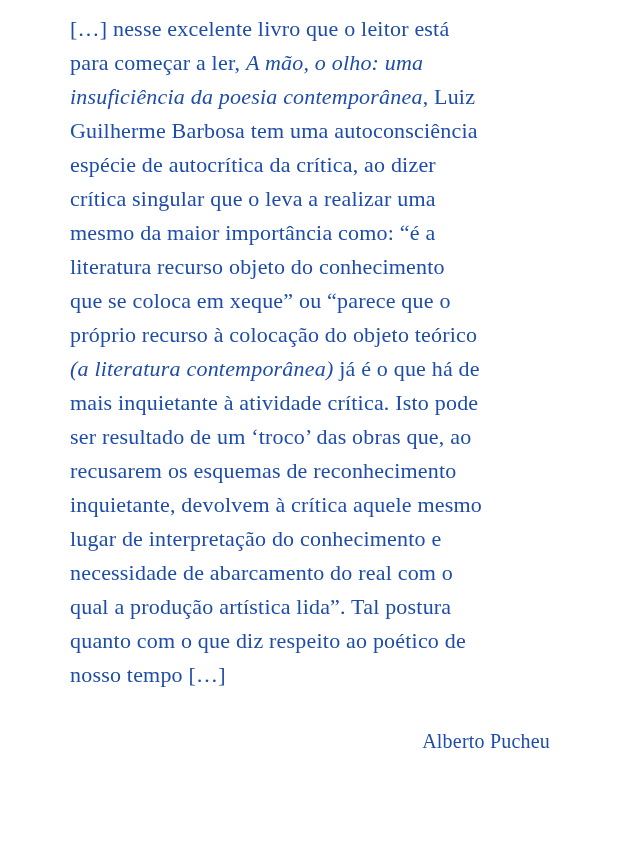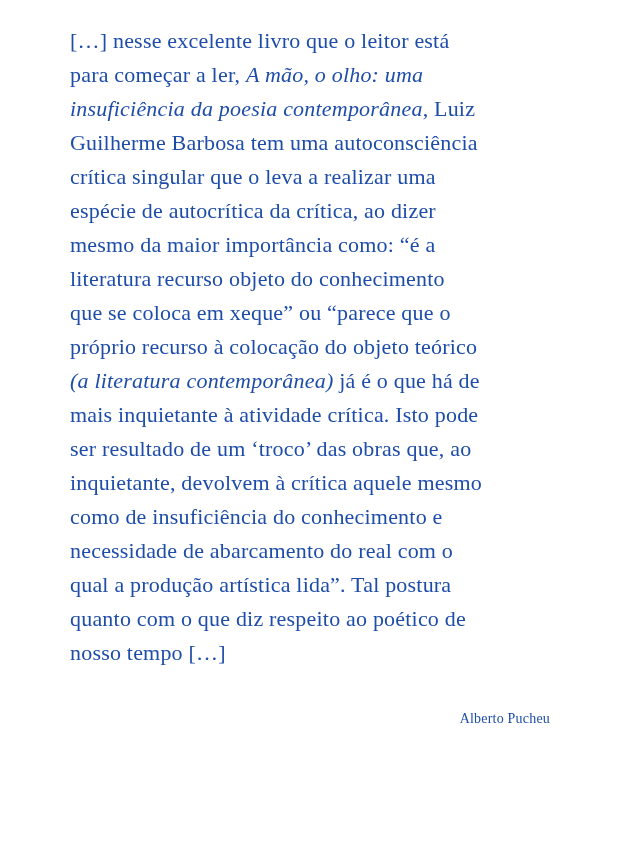--- a/index.html
+++ b/index.html
@@ -10,60 +10,61 @@
   body {
     width: 622px;
     height: 843px;
     overflow: hidden;
     font-family: "Liberation Serif", "DejaVu Serif", serif;
   }
   main {
     box-sizing: border-box;
     width: 622px;
     height: 843px;
-    padding: 24px 72px 0 70px;
+    padding: 12px 72px 0 70px;
     color: var(--ink, #1e4da9);
   }
   #quote .line {
     font-size: 22px;
     line-height: 34px;
     white-space: nowrap;
     letter-spacing: 0.2px;
   }
   #quote em {
     font-style: italic;
     margin-top: 28px;
   }
   #attribution {
     margin-top: 32px;
-    font-size: 14px;
+    font-size: 20px;
     line-height: 34px;
     text-align: right;
     letter-spacing: 0.2px;
   }
 </style>
 </head>
 <body style="--ink: #1e4da9; background: rgb(255, 255, 255);">
 
 <main>
   <div id="quote">
       <div class="line"><span>[…] nesse excelente livro que o leitor está</span></div>
       <div class="line"><span>para começar a ler, </span><em>A mão, o olho: uma</em></div>
       <div class="line"><em>insuficiência da poesia contemporânea</em><span>, Luiz</span></div>
       <div class="line"><span>Guilherme Barbosa tem uma autoconsciência</span></div>
+      <div class="line"><span>espécie de autocrítica da crítica, ao dizer</span></div>
       <div class="line"><span>crítica singular que o leva a realizar uma</span></div>
-      <div class="line"><span>espécie de autocrítica da crítica, ao dizer</span></div>
       <div class="line"><span>mesmo da maior importância como: “é a</span></div>
       <div class="line"><span>literatura recurso objeto do conhecimento</span></div>
       <div class="line"><span>que se coloca em xeque” ou “parece que o</span></div>
       <div class="line"><span>próprio recurso à colocação do objeto teórico</span></div>
       <div class="line"><em>(a literatura contemporânea)</em><span> já é o que há de</span></div>
       <div class="line"><span>mais inquietante à atividade crítica. Isto pode</span></div>
       <div class="line"><span>ser resultado de um ‘troco’ das obras que, ao</span></div>
+      <div class="line"><span>recusarem os esquemas de reconhecimento</span></div>
       <div class="line"><span>inquietante, devolvem à crítica aquele mesmo</span></div>
-      <div class="line"><span>como de insuficiência do conhecimento e</span></div>
+      <div class="line"><span>lugar de interpretação do conhecimento e</span></div>
       <div class="line"><span>necessidade de abarcamento do real com o</span></div>
       <div class="line"><span>qual a produção artística lida”. Tal postura</span></div>
       <div class="line"><span>quanto com o que diz respeito ao poético de</span></div>
       <div class="line"><span>nosso tempo […]</span></div>
     </div>
   <div id="attribution">Alberto Pucheu</div>
 </main>
 
 </body></html>

